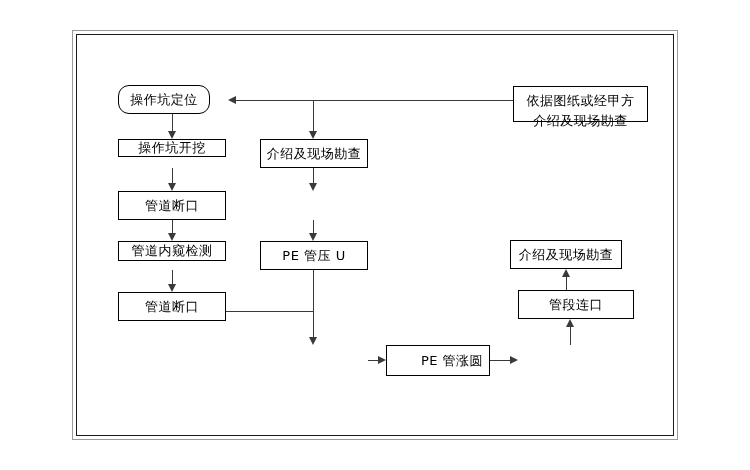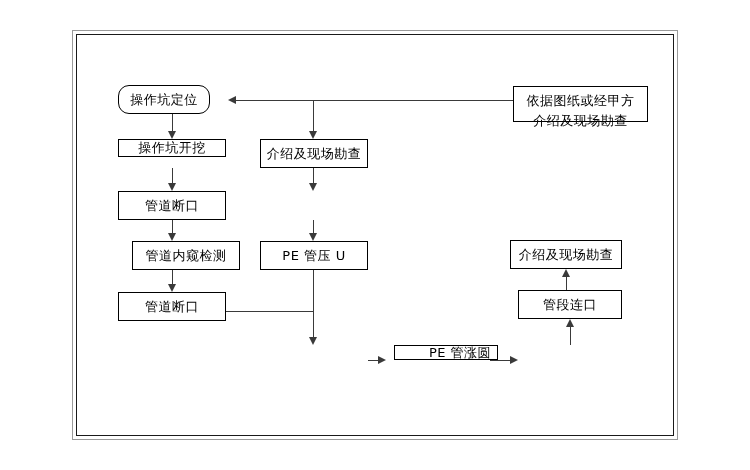--- a/index.html
+++ b/index.html
@@ -150,33 +150,33 @@
 
   <div class="vline" style="left:566px; top:277px; height:13px;"></div>
   <div class="arrow-up" style="left:561.5px; top:269px;"></div>
 
   <div class="node" style="left:118px; top:85px; width:92px; height:29px;border-radius:11px;">操作坑定位</div>
 
   <div class="node" style="left:118px; top:139px; width:108px; height:18px;">操作坑开挖</div>
 
   <div class="node" style="left:118px; top:191px; width:108px; height:29px;">管道断口</div>
 
-  <div class="node" style="left:132px; top:241px; width:108px; height:29px;">管道内窥检测</div>
+  <div class="node" style="left:118px; top:241px; width:108px; height:20px;">管道内窥检测</div>
 
   <div class="node" style="left:118px; top:292px; width:108px; height:29px;">管道断口</div>
 
   <div class="node" style="left:260px; top:139px; width:108px; height:29px;">介绍及现场勘查</div>
 
 
   <div class="node" style="left:260px; top:241px; width:108px; height:29px;">PE 管压 U</div>
 
 
-  <div class="node" style="left:394px; top:345px; width:104px; height:15px;padding-left:28px;">PE 管涨圆</div>
+  <div class="node" style="left:386px; top:345px; width:104px; height:31px;padding-left:28px;">PE 管涨圆</div>
 
 
-  <div class="node" style="left:518px; top:290px; width:104px; height:29px;">管段连口</div>
+  <div class="node" style="left:518px; top:290px; width:116px; height:29px;">管段连口</div>
 
   <div class="node" style="left:510px; top:240px; width:112px; height:29px;">介绍及现场勘查</div>
 
   <div class="node two-line" style="left:513px; top:86px; width:135px; height:36px;">依据图纸或经甲方
 介绍及现场勘查</div>
 
 </div>
 
 </body></html>

